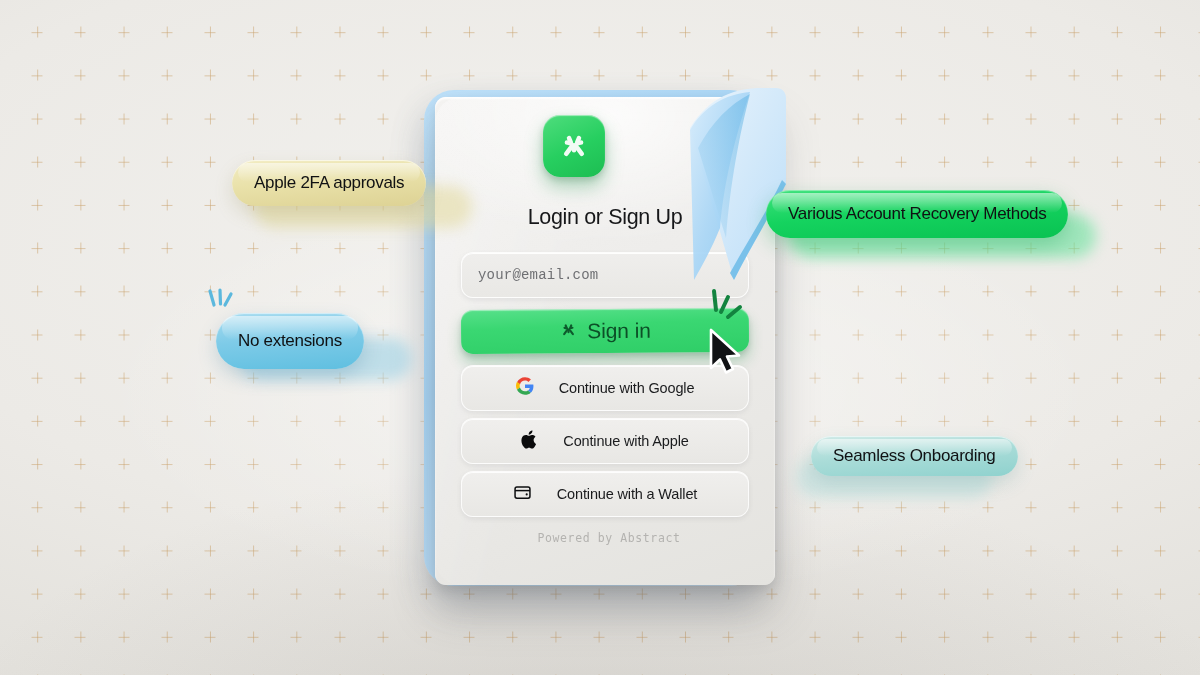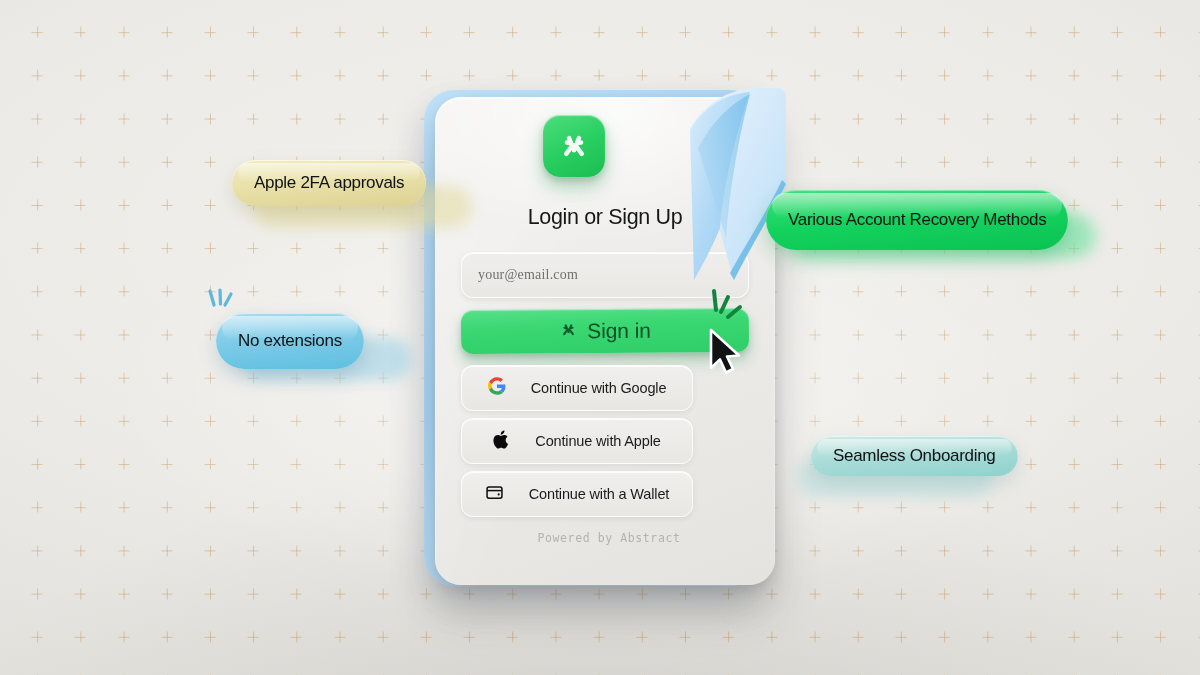--- a/index.html
+++ b/index.html
@@ -53,21 +53,21 @@
     box-shadow:0 16px 34px rgba(90,120,150,.22);
   }
   .peel{
     position:absolute;left:690px;top:88px;width:110px;height:200px;
     pointer-events:none;
   }
 
   
   .card{
     position:absolute;left:435px;top:97px;width:340px;height:488px;
-    border-radius:26px;
+    border-radius:11px;
     background:linear-gradient(160deg,#f4f3f1 0%,#eeedeb 38%,#e9e8e5 72%,#e4e3df 100%);
     box-shadow:
       0 2px 2px rgba(255,255,255,.9) inset,
       0 26px 44px rgba(70,70,72,.26),
       0 6px 12px rgba(70,70,72,.14);
     overflow:hidden;
   }
   .card-sheen{
     position:absolute;inset:0;border-radius:26px;
     background:
@@ -96,41 +96,41 @@
   
   .field{
     position:absolute;left:26px;top:155px;width:288px;height:46px;
     border-radius:12px;box-sizing:border-box;
     background:linear-gradient(180deg,#efeeec 0%,#e9e8e5 100%);
     border:1px solid rgba(255,255,255,.85);
     box-shadow:0 1px 0 rgba(255,255,255,.9) inset, 0 2px 5px rgba(90,90,95,.10);
     display:flex;align-items:center;padding:0 16px;
   }
   .field-ph{
-    font-family:Liberation Serif, serif;
+    font-family:Liberation Mono, monospace;
     font-size:14px;color:#6f7073;letter-spacing:.2px;
   }
 
   
   .signin{
     position:absolute;left:26px;top:212px;width:288px;height:44px;
     border-radius:12px;
     background:linear-gradient(178deg,#57e08a 0%,#3ad772 38%,#2fce67 100%);
     box-shadow:
       0 1px 1px rgba(255,255,255,.5) inset,
       0 9px 14px rgba(40,150,80,.30),
       0 3px 5px rgba(50,70,60,.16);
     display:flex;align-items:center;justify-content:center;gap:9px;
     transform:rotate(-.45deg);
   }
   .signin-label{font-size:21px;color:#0c4f27;letter-spacing:-.1px;}
 
   
   .oauth{
-    position:absolute;left:26px;width:232px;height:46px;border-radius:12px;
+    position:absolute;left:26px;width:288px;height:46px;border-radius:12px;
     box-sizing:border-box;
     background:linear-gradient(180deg,#f0efed 0%,#e8e7e4 100%);
     border:1px solid rgba(255,255,255,.8);
     box-shadow:0 1px 0 rgba(255,255,255,.85) inset, 0 2px 5px rgba(90,90,95,.10);
     display:flex;align-items:center;justify-content:center;gap:25px;
   }
   .oauth-label{font-size:14.5px;color:#1a1b1d;letter-spacing:-.15px;}
   .o1{top:268px;} .o2{top:321px;} .o3{top:374px;}
 
   .powered{
@@ -167,21 +167,21 @@
   
   #pill-noext{
     left:216px;top:313px;height:56px;
     background:linear-gradient(175deg,#a8dcf0 0%,#7ecbe8 45%,#5fbfe0 100%);
     box-shadow:0 1px 1px rgba(255,255,255,.6) inset, 0 8px 18px rgba(70,130,165,.25);
   }
   #sh-noext{left:240px;top:338px;width:172px;height:42px;background:rgba(150,206,228,.55);}
 
   
   #pill-recovery{
-    left:766px;top:190px;height:60px;
+    left:766px;top:190px;height:48px;
     background:linear-gradient(175deg,#3fe27d 0%,#15d35f 45%,#09c252 100%);
     box-shadow:0 1px 1px rgba(255,255,255,.45) inset, 0 8px 20px rgba(20,160,80,.30);
   }
   #sh-recovery{left:790px;top:214px;width:306px;height:44px;background:rgba(110,226,160,.60);}
 
   
   #pill-onboard{
     left:775px;top:436px;height:40px;
     background:linear-gradient(175deg,#cfeae7 0%,#aadcd8 45%,#8fd2ce 100%);
     box-shadow:0 1px 1px rgba(255,255,255,.65) inset, 0 8px 18px rgba(90,150,148,.22);

